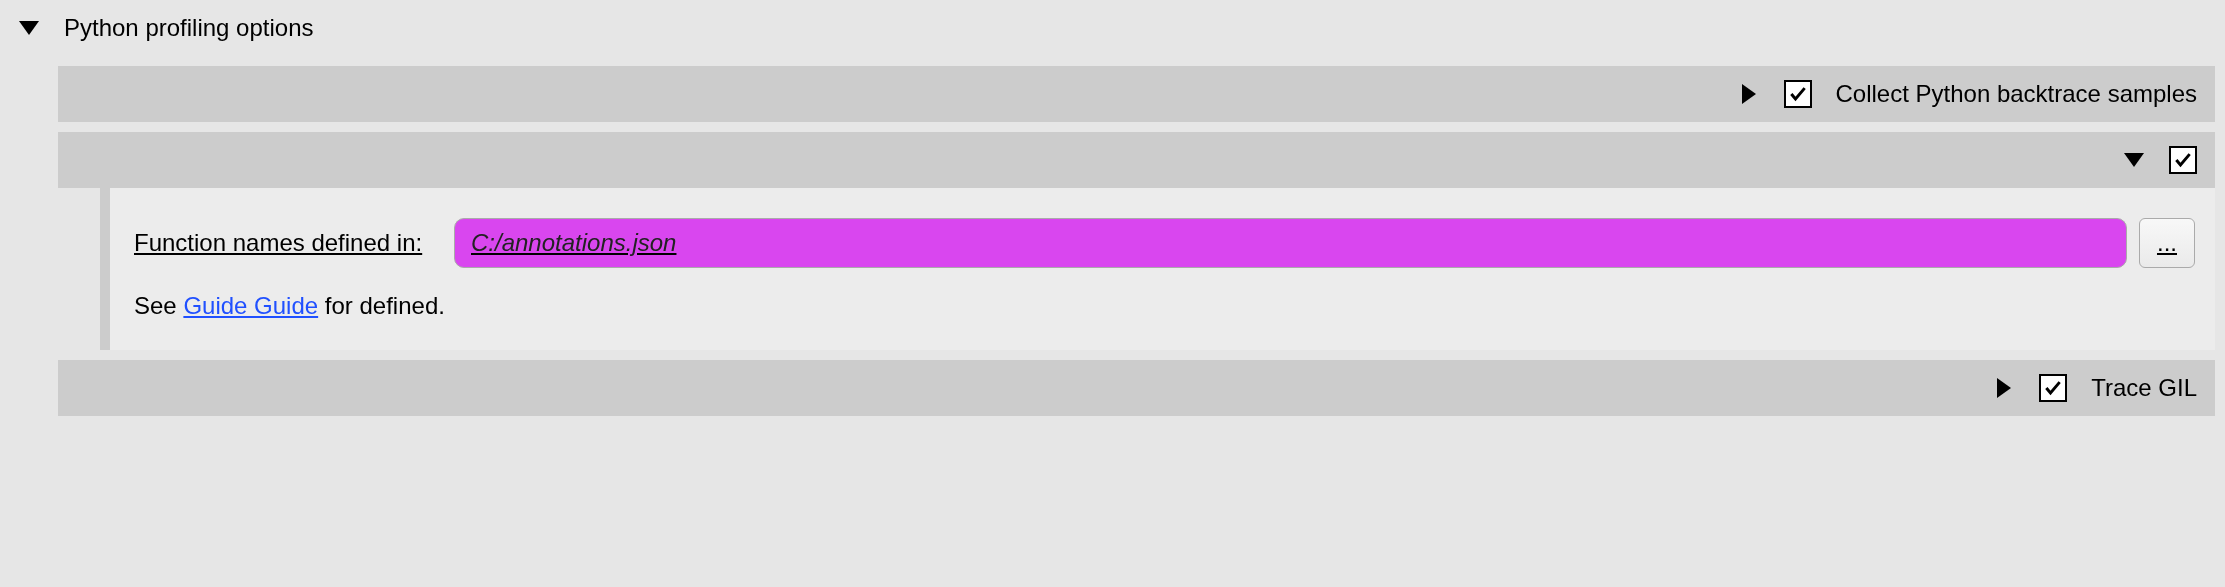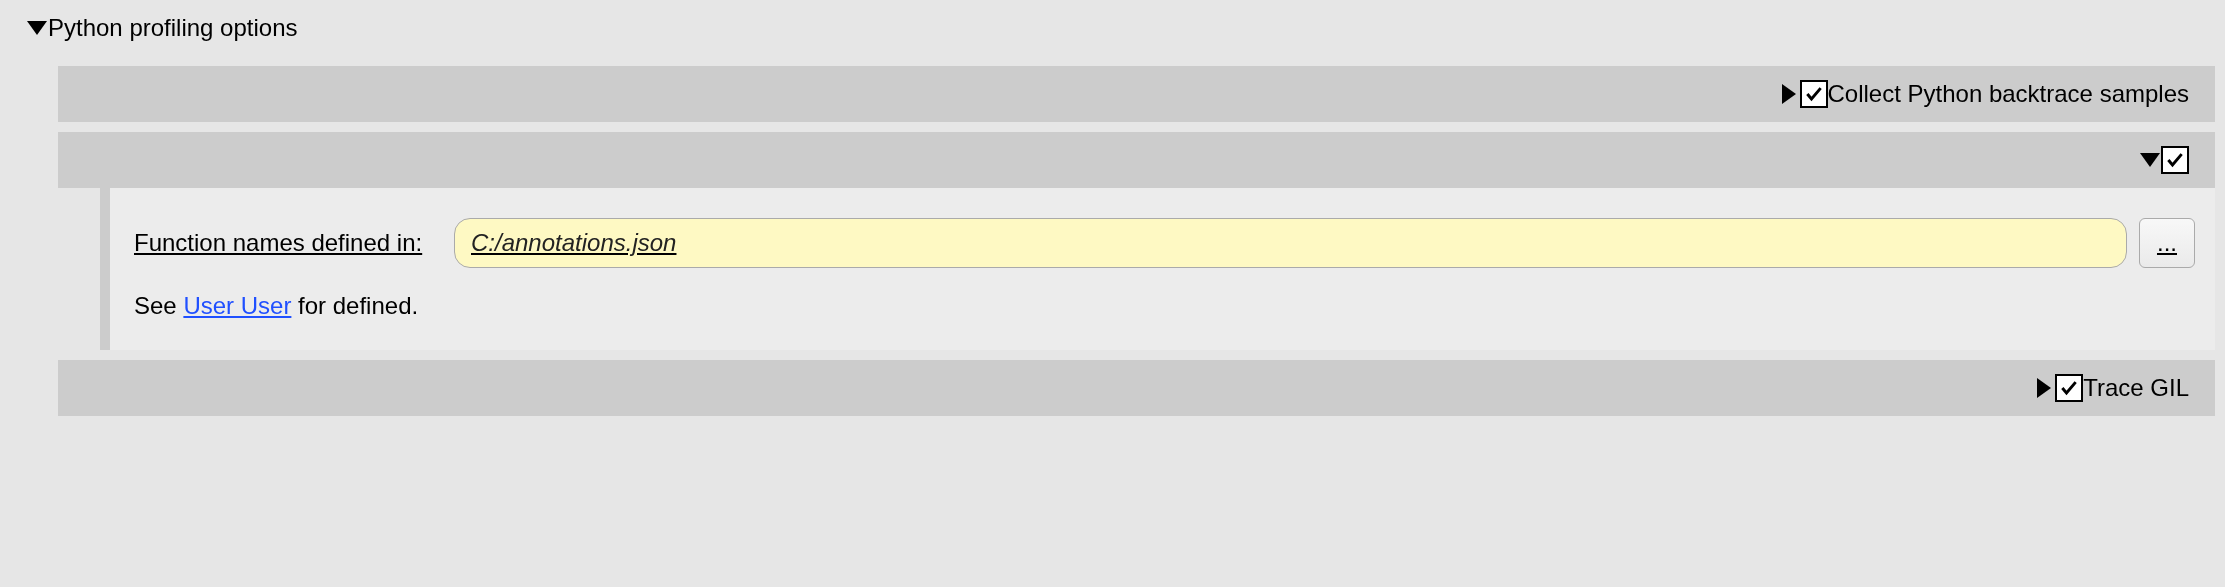--- a/index.html
+++ b/index.html
@@ -11,22 +11,23 @@
       font-family: Arial, sans-serif;
       font-size: 24px;
       background: #e6e6e6;
       width: 2225px;
       height: 587px;
       overflow: hidden;
     }
     .section-header {
       display: flex;
       align-items: center;
-      padding: 14px 26px;
+      padding: 14px 18px;
       background: #e6e6e6;
+      gap: 24px;
     }
     .section-header.sub {
       background: #cccccc;
       margin-left: 58px;
       margin-right: 10px;
       margin-top: 10px;
       justify-content: flex-end;
     }
     .triangle {
       width: 0;
@@ -80,26 +81,26 @@
     }
     .field-label {
       width: 320px;
       font-size: 24px;
       color: #000;
     }
     .text-input {
       flex: 1;
       height: 50px;
       border: 1px solid #aaa;
-      border-radius: 16px;
+      border-radius: 10px;
       padding: 0 16px;
       font-size: 24px;
       font-style: italic;
       font-family: Arial, sans-serif;
-      background: #fef9c3;
+      background: #d946ef;
       color: #222;
     }
     .browse-button {
       width: 56px;
       height: 50px;
       margin-left: 12px;
       border: 1px solid #aaa;
       border-radius: 6px;
       background: linear-gradient(#f8f8f8, #eaeaea);
       font-size: 24px;
@@ -157,21 +158,21 @@
   </div>
 </div>
 
 <div class="content-panel">
   <div class="field-row">
     <span class="field-label">Function names defined in:</span>
     <input class="text-input" type="text" value="C:/annotations.json" style="">
     <button class="browse-button">...</button>
   </div>
   <div class="help-text">
-    <span>See </span><a class="link">User User</a><span> for defined.</span>
+    <span>See </span><a class="link">Guide Guide</a><span> for defined.</span>
   </div>
 </div>
 
 <div class="section-header sub">
   <div class="tri-wrap">
     <span class="triangle right"></span>
   </div>
   <div class="checkbox">
     <svg viewBox="0 0 24 24">
         <path d="M4 12 L9 18 L20 5" stroke="#000" stroke-width="3.5" fill="none"></path>

